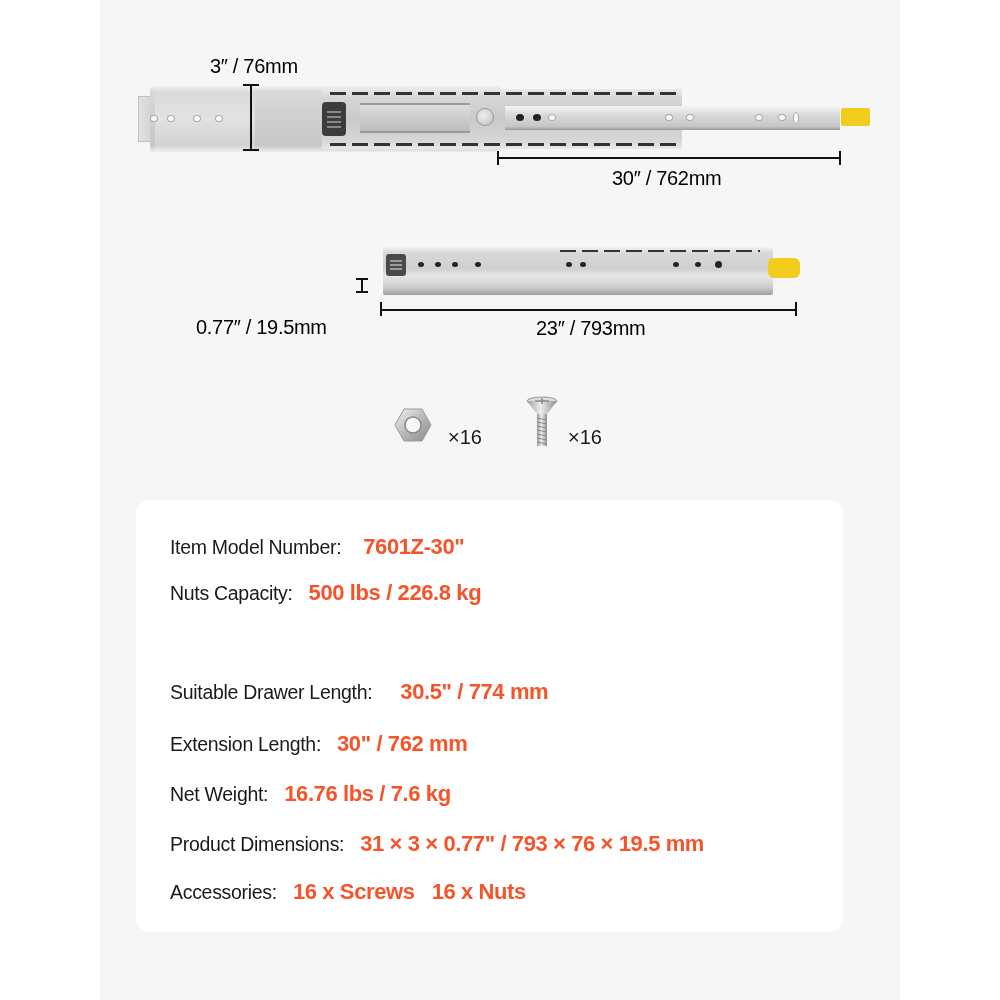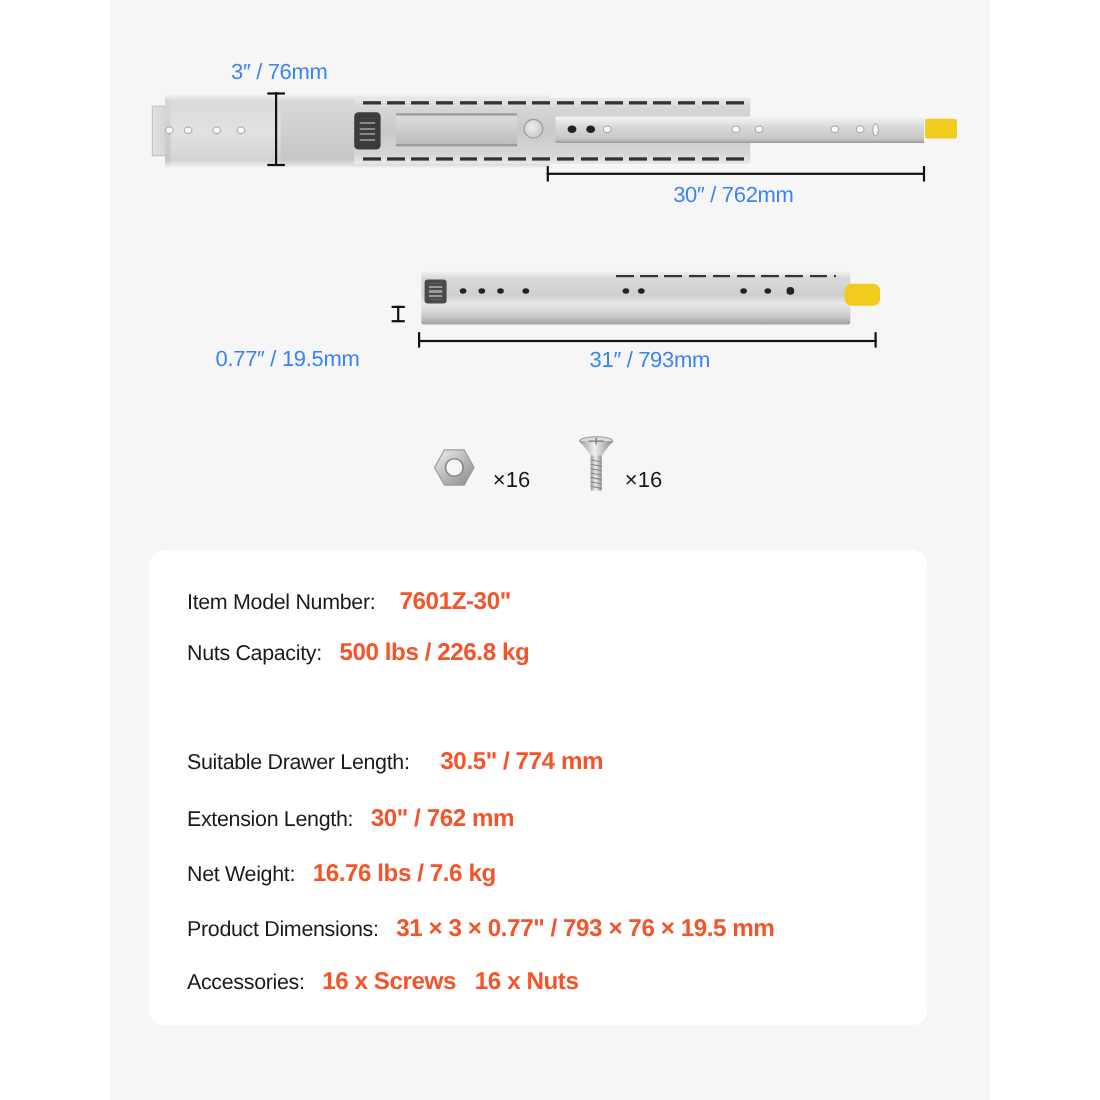--- a/index.html
+++ b/index.html
@@ -2,21 +2,21 @@
 <html><head>
 <meta charset="utf-8">
 <style>
   * { box-sizing: border-box; margin: 0; padding: 0; }
   html, body { width: 1000px; height: 1000px; background: #ffffff; overflow: hidden; }
   body { font-family: "Liberation Sans", "DejaVu Sans", sans-serif; color: #1a1a1a; position: relative; }
 
   .panel { position: absolute; left: 100px; top: 0; width: 800px; height: 1000px; background: #f6f6f6; }
 
   .abs { position: absolute; }
-  .dim-text { font-size: 20px; color: #3b82f6; letter-spacing: -0.3px; white-space: nowrap; }
+  .dim-text { font-size: 20px; color: #000000; letter-spacing: -0.3px; white-space: nowrap; }
 
   
   .rail-outer {
     position: absolute; left: 150px; top: 86px; width: 350px; height: 66px;
     background: linear-gradient(#f4f4f4 0%, #d9d9d9 8%, #cfcfcf 50%, #c7c7c7 90%, #ececec 100%);
     border-radius: 2px;
   }
   .rail-outer-flange {
     position: absolute; left: 138px; top: 96px; width: 18px; height: 46px;
     background: linear-gradient(90deg, #e2e2e2, #cfcfcf); border: 1px solid #c0c0c0;
@@ -133,21 +133,21 @@
   <div class="yellow-tab" style="left:768px;top:258px;width:32px;height:20px;border-radius:6px;"></div>
 
   <div class="abs dim-text" style="left:196px;top:274px;margin-top:42px;">0.77″ / 19.5mm</div>
   <div class="tick" style="left:356px;top:278px;width:12px;height:2px;"></div>
   <div class="tick" style="left:361px;top:278px;width:2px;height:14px;"></div>
   <div class="tick" style="left:356px;top:291px;width:12px;height:2px;"></div>
 
   <div class="tick" style="left:380px;top:302px;width:2px;height:14px;"></div>
   <div class="hline" style="left:380px;top:309px;width:417px;"></div>
   <div class="tick" style="left:795px;top:302px;width:2px;height:14px;"></div>
-  <div class="abs dim-text" style="left:536px;top:317px;">31″ / 793mm</div>
+  <div class="abs dim-text" style="left:536px;top:317px;">23″ / 793mm</div>
 </div>
 
 <div>
   <svg class="nut" viewBox="0 0 38 34">
     <defs>
       <linearGradient id="ng" x1="0" y1="0" x2="1" y2="1">
         <stop offset="0" stop-color="#f2f2f2"></stop>
           <stop offset="0.5" stop-color="#b9b9b9"></stop>
           <stop offset="1" stop-color="#8a8a8a"></stop>
       </linearGradient>

